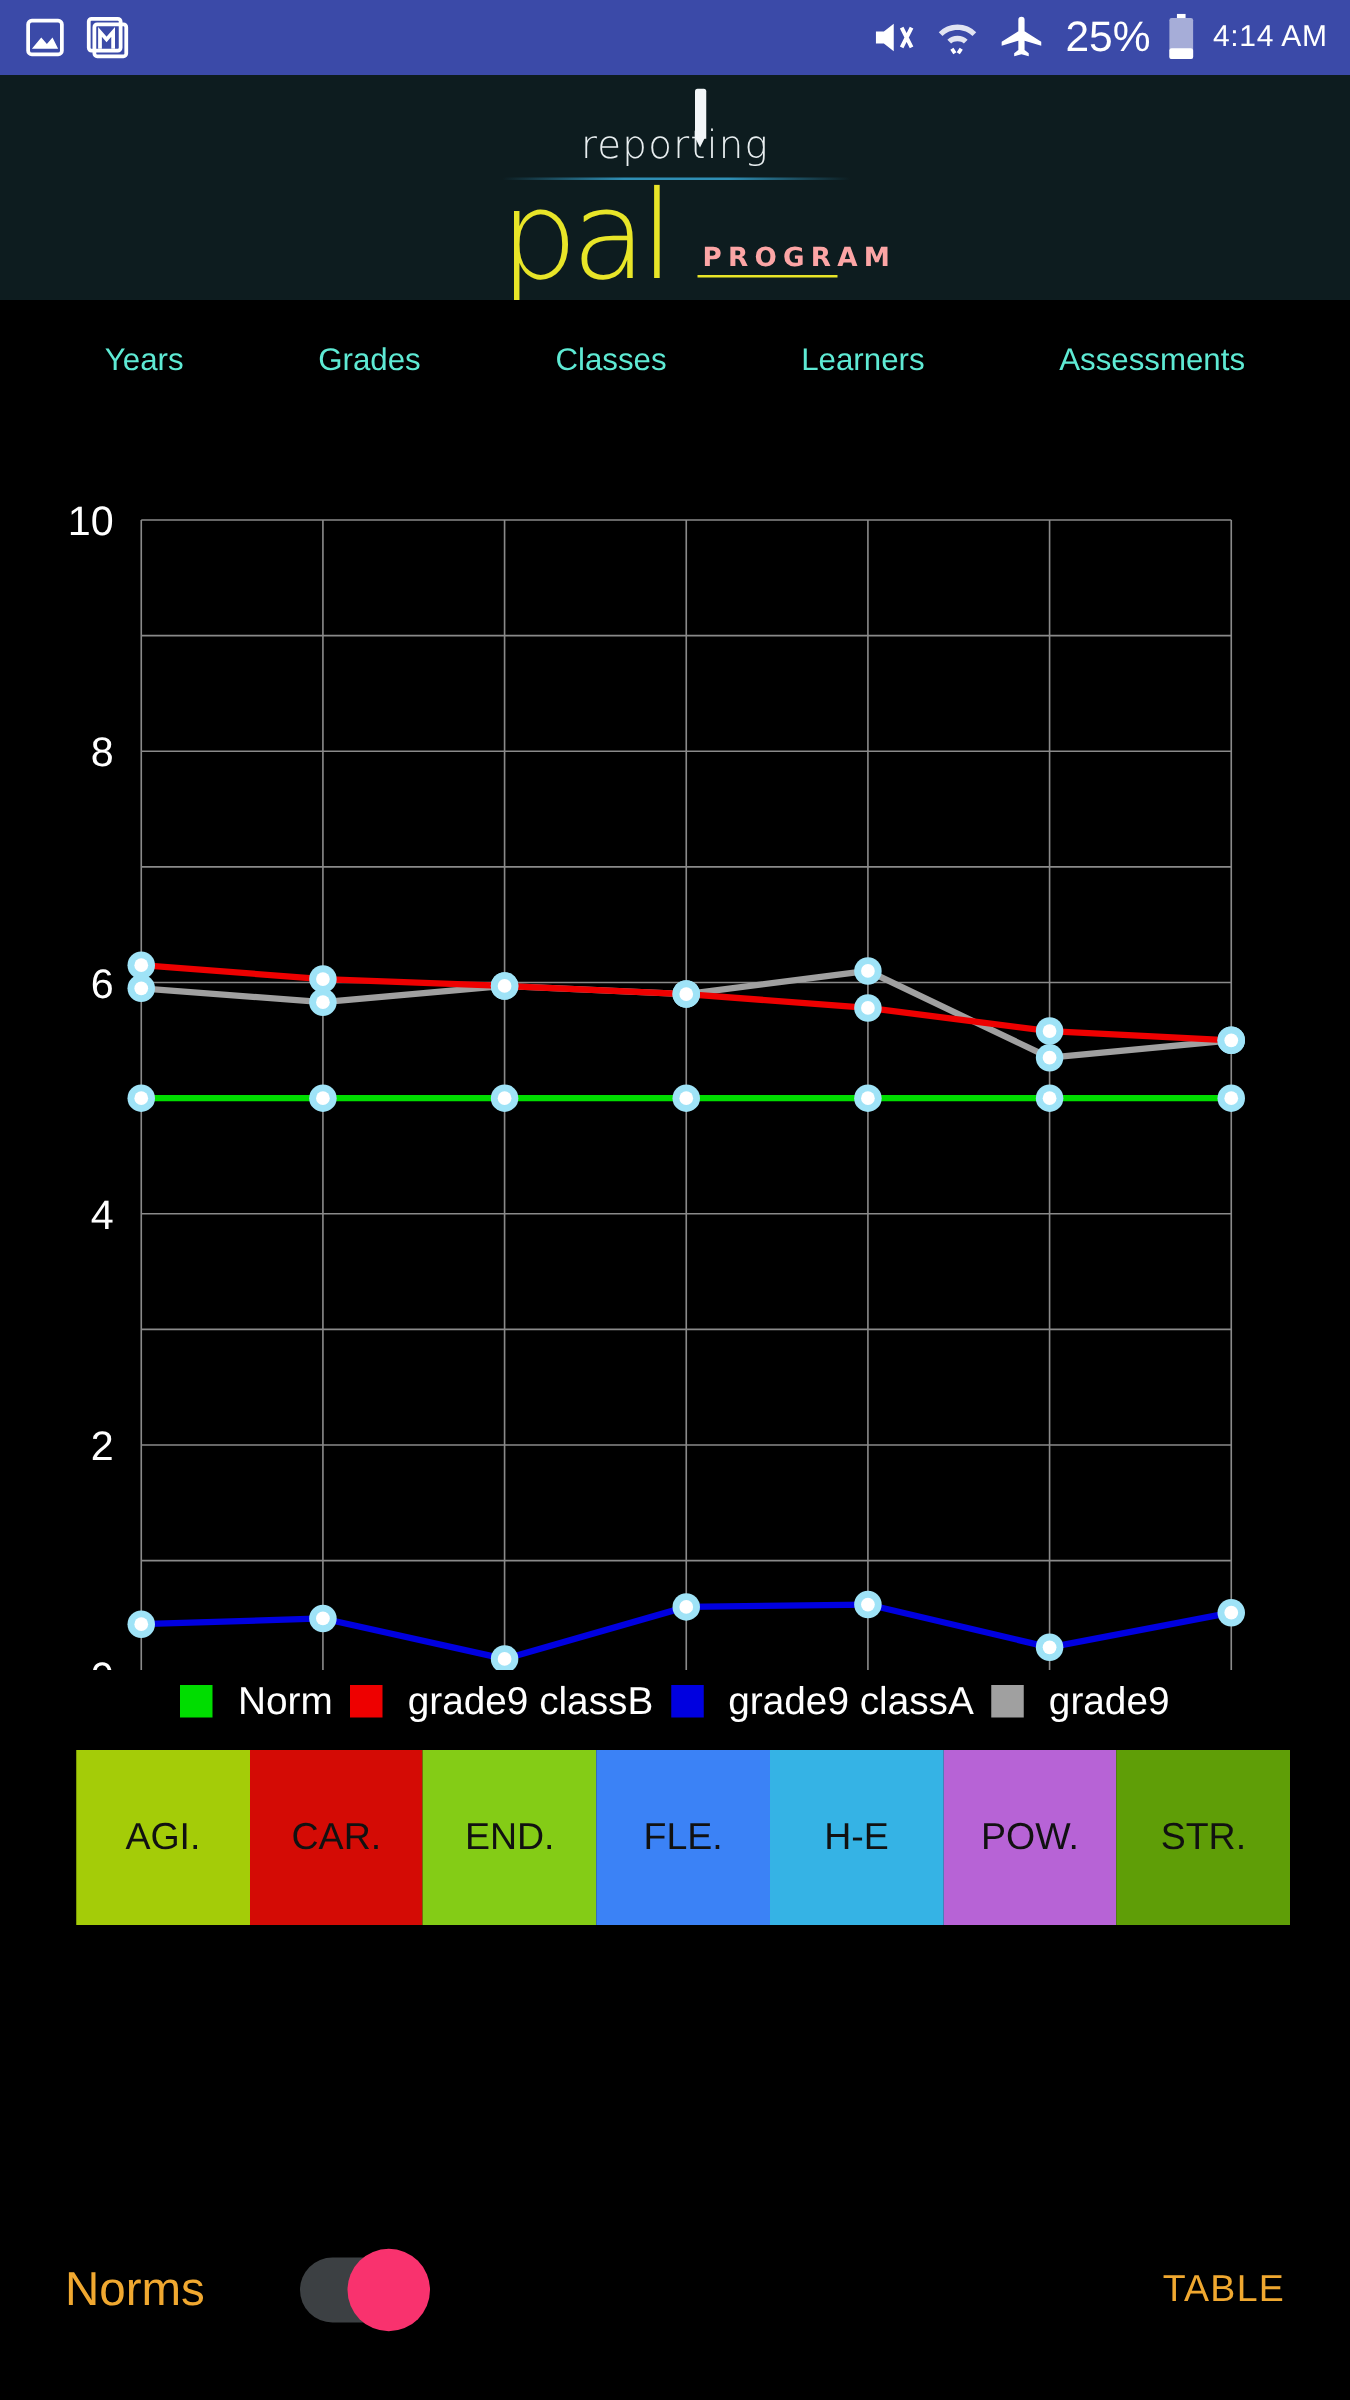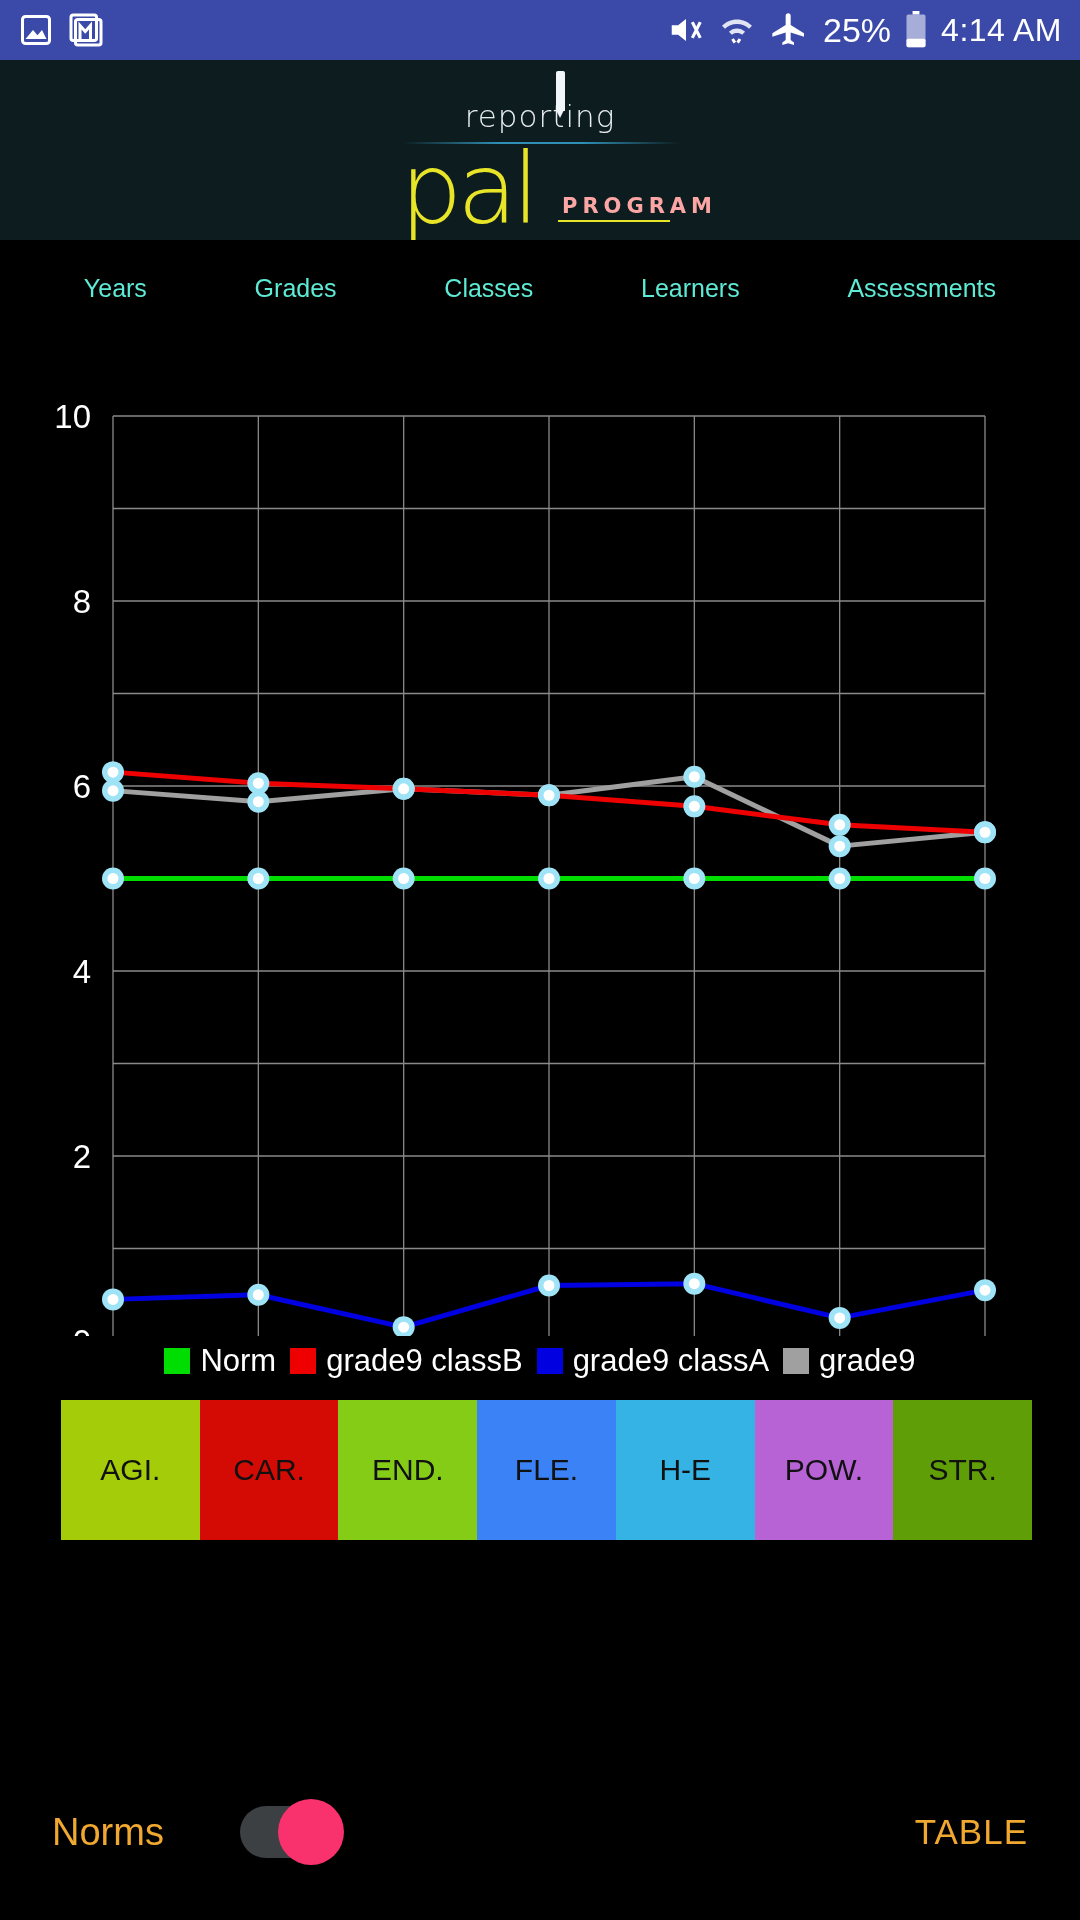--- a/index.html
+++ b/index.html
@@ -11,21 +11,21 @@
   }
 
   
   .statusbar {
     height:60px; background:#3b4aa8;
     display:flex; justify-content:space-between;
     padding:0 18px;
   }
   .sb-left { display:flex; align-items:center; gap:14px; }
   .sb-right { display:flex; align-items:center; gap:14px; }
-  .sb-time { font-size:32px; color:#fff; letter-spacing:0.5px; font-weight:400;}
+  .sb-time { font-size:24px; color:#fff; letter-spacing:0.5px; font-weight:400;}
   .sb-pct  { font-size:34px; color:#fff; font-weight:400;}
   .ico { display:inline-flex; align-items:center; justify-content:center; }
 
   
   .logo-header {
     height:180px; background:#0d1c1f;
     position:relative; overflow:hidden;
   }
   .logo-wrap {
     position:absolute; left:50%; top:50%;
@@ -83,21 +83,21 @@
   
   .chart-region { position:relative; height:1000px; }
   svg.chart { display:block; }
   .ytick { fill:#fff; font-size:33px; font-family:"Liberation Sans",sans-serif; text-anchor:end; }
 
   
   .legend {
     display:flex; align-items:center; justify-content:center;
     gap:14px; height:50px; padding:0 20px;
   }
-  .leg-item { display:flex; align-items:center; gap:10px;text-align:center; }
+  .leg-item { display:flex; align-items:center; gap:20px;text-align:center; }
   .leg-swatch { width:26px; height:26px; display:block; }
   .leg-label { font-size:31px; color:#fff; white-space:nowrap;
                font-family:"Liberation Sans",sans-serif; }
 
   
   .catstrip {
     display:flex; margin:14px 48px 0 48px; height:140px;padding-left:13px;
   }
   .cat {
     flex:1; display:flex; align-items:center; justify-content:center;
@@ -117,21 +117,21 @@
   .toggle {
     width:96px; height:52px; background:#3c4043; border-radius:26px;
     position:relative; cursor:pointer;
   }
   .toggle-knob {
     position:absolute; right:-8px; top:-7px;
     width:66px; height:66px; border-radius:50%;
     background:#f9326e;
   }
   .table-btn {
-    color:#f0a830; font-size:35px; letter-spacing:1px;
+    color:#f0a830; font-size:30px; letter-spacing:1px;
     font-family:"Liberation Sans",sans-serif; cursor:pointer;
   }
 </style>
 </head>
 <body>
 
 <div class="statusbar">
   <div class="sb-left">
     <span class="ico">
       <svg width="36" height="36" viewBox="0 0 24 24">

